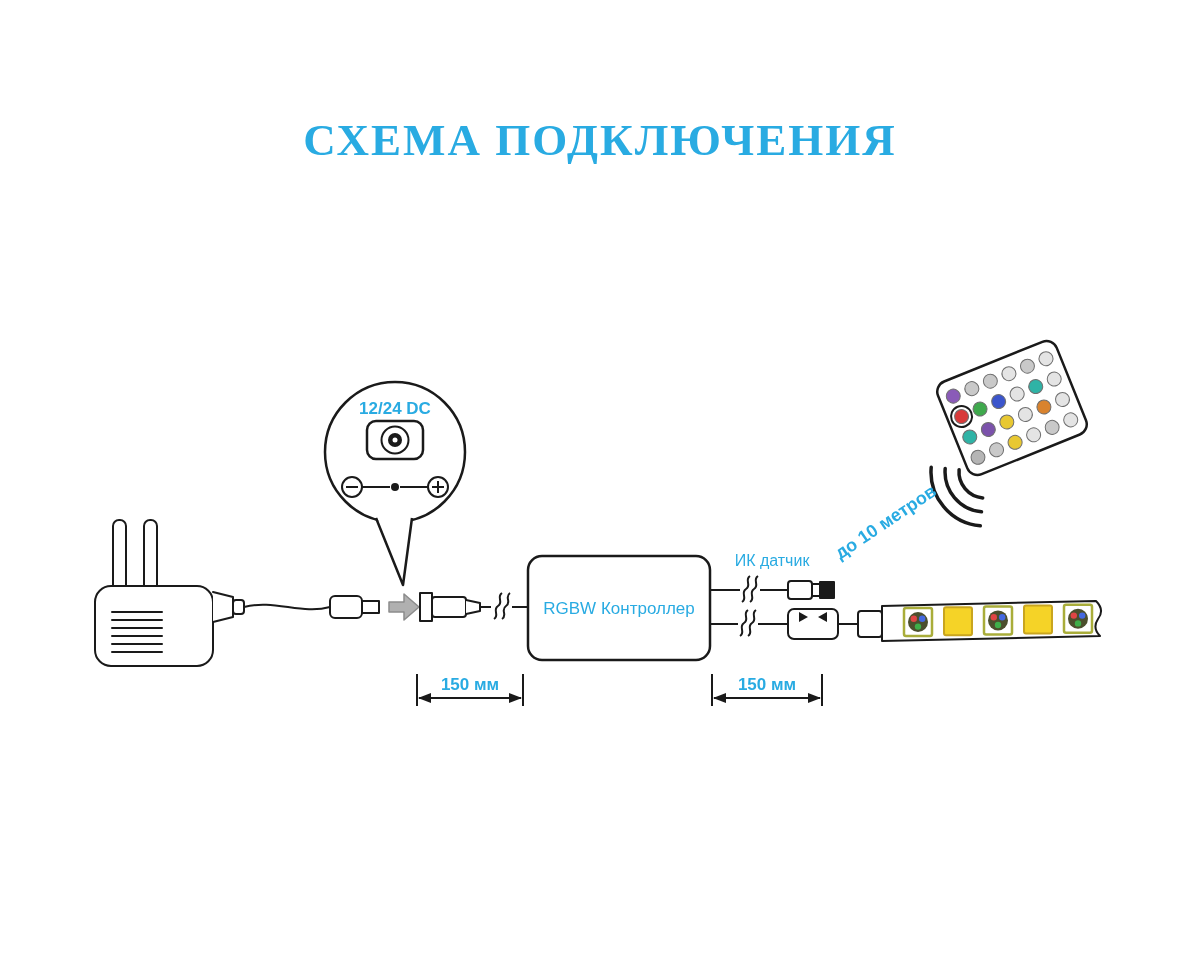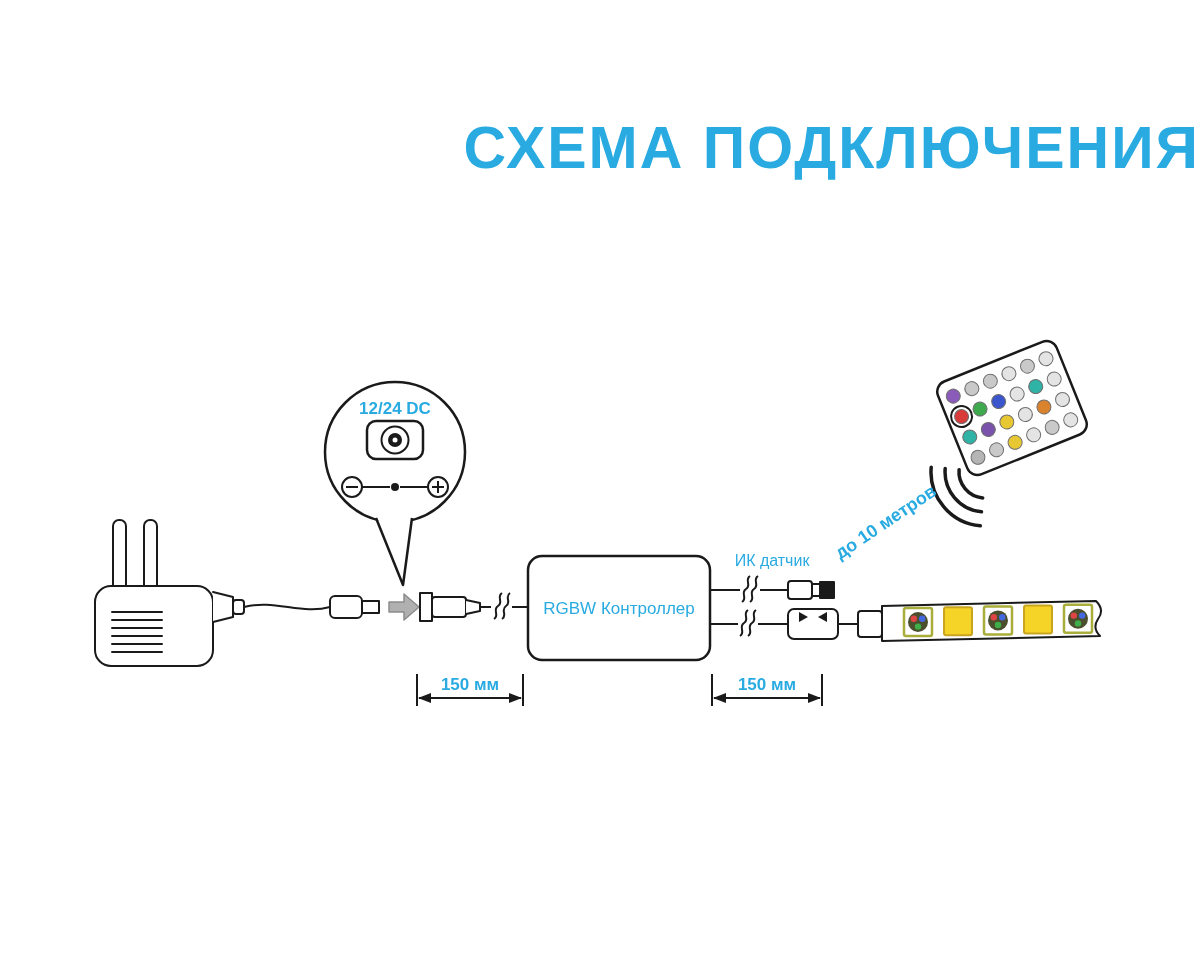--- a/index.html
+++ b/index.html
@@ -2,22 +2,22 @@
 <html style="--accent: #29ABE2;"><head>
 <meta charset="utf-8">
 <style>
   :root { --accent: #29ABE2; }
   * { margin: 0; padding: 0; box-sizing: border-box; }
   html, body { width: 1200px; height: 960px; }
   body { background: #ffffff; font-family: "Liberation Sans", sans-serif; }
   .page { position: relative; width: 1200px; height: 960px; background: #ffffff; overflow: hidden; }
   .title {
     position: absolute; top: 114px; left: 0; width: 100%;
-    text-align: right; font-size: 59px; font-weight: 700;
-    letter-spacing: 2px; color: var(--accent);
+    text-align: center; font-size: 45px; font-weight: 700;
+    letter-spacing: 2px; color: var(--accent); font-family: Liberation Serif, serif;
   }
   .diagram { position: absolute; top: 0; left: 0; }
   .svglabel { font-family: "Liberation Sans", sans-serif; fill: var(--accent); stroke: none; }
 </style>
 </head>
 <body>
 
 <div class="page">
 
   <h1 class="title">СХЕМА ПОДКЛЮЧЕНИЯ</h1>

